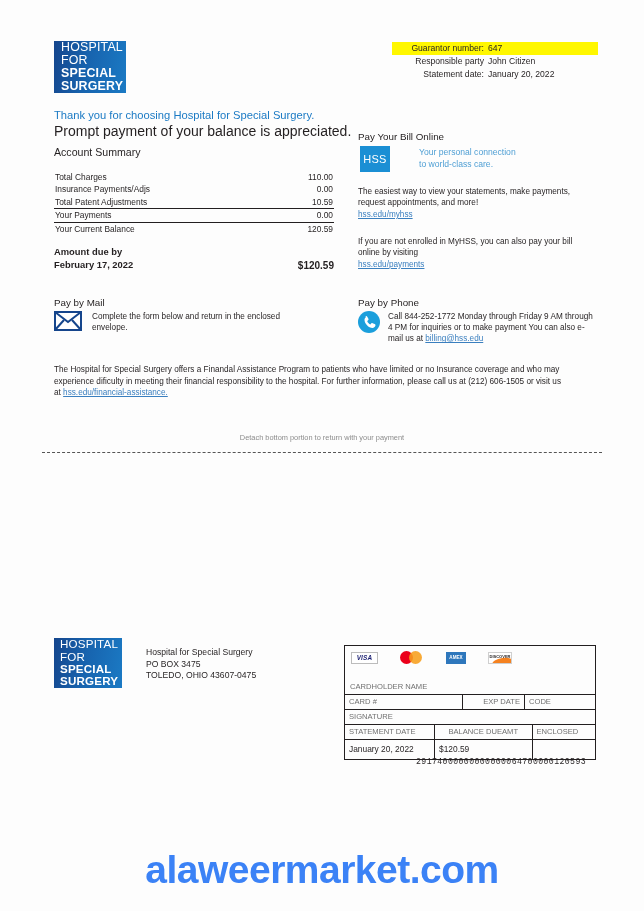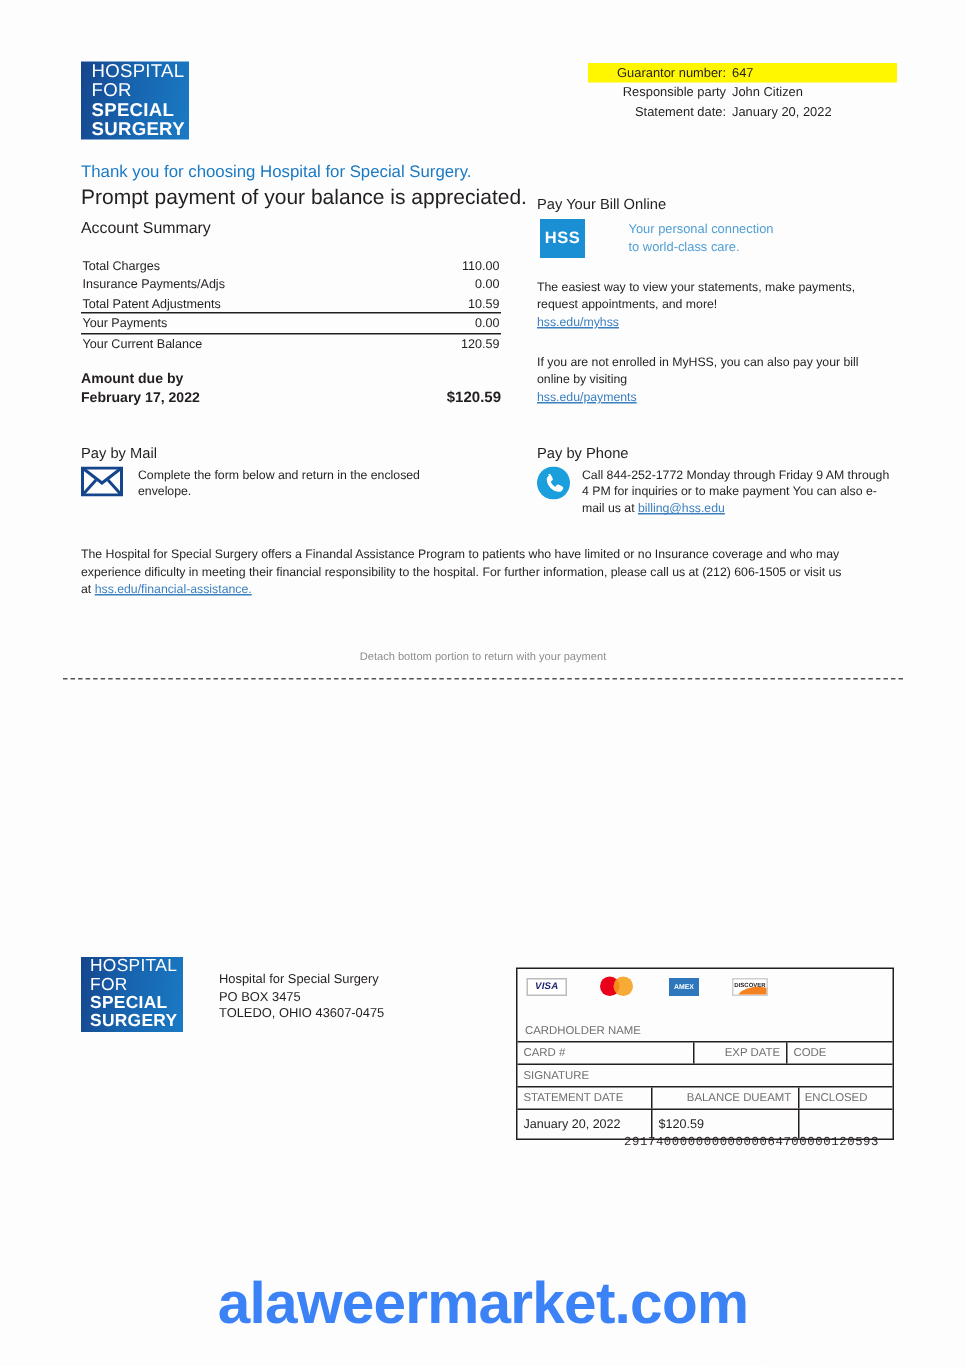--- a/index.html
+++ b/index.html
@@ -115,21 +115,21 @@
     left: 358px; top: 131px;
     font-size: 9.8px;
   }
   #hss-badge {
     position: absolute;
     left: 360px; top: 146px;
     width: 30px; height: 26px;
     background: #1b8fd4;
     color: #fff;
     font-size: 11px;
-    font-weight: 700;
+    font-weight: 400;
     display: flex;
     align-items: center;
     justify-content: center;
     letter-spacing: .3px;
   }
   #hss-tagline {
     position: absolute;
     left: 419px; top: 146px;
     font-size: 8.6px;
     color: #4f9fd4;
@@ -490,21 +490,21 @@
     <div class="coupon-row">
       <div class="coupon-cell noborder" style="width:100%;">
         <span>SIGNATURE</span>
       </div>
     </div>
 
     <div class="coupon-row">
       <div class="coupon-cell" style="width:36%;">
         <span>STATEMENT DATE</span>
       </div>
-      <div class="coupon-cell" style="width:39%;display:flex;justify-content:flex-end;">
+      <div class="coupon-cell" style="width:39%;display:flex;justify-content:center;">
         <span>BALANCE DUE</span>
         <span>AMT</span>
       </div>
       <div class="coupon-cell" style="width:25%;">
         <span>ENCLOSED</span>
       </div>
     </div>
 
     <div class="coupon-row">
       <div class="coupon-cell filled" style="width:36%;padding-top:4px;padding-bottom:5px;">

